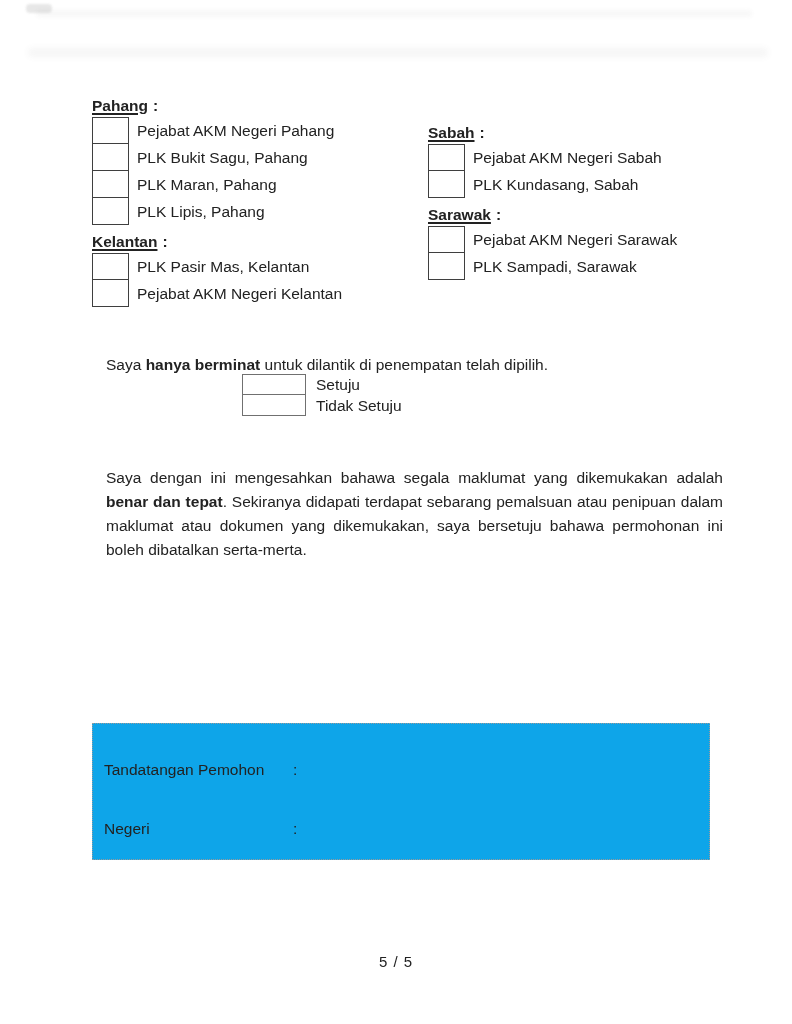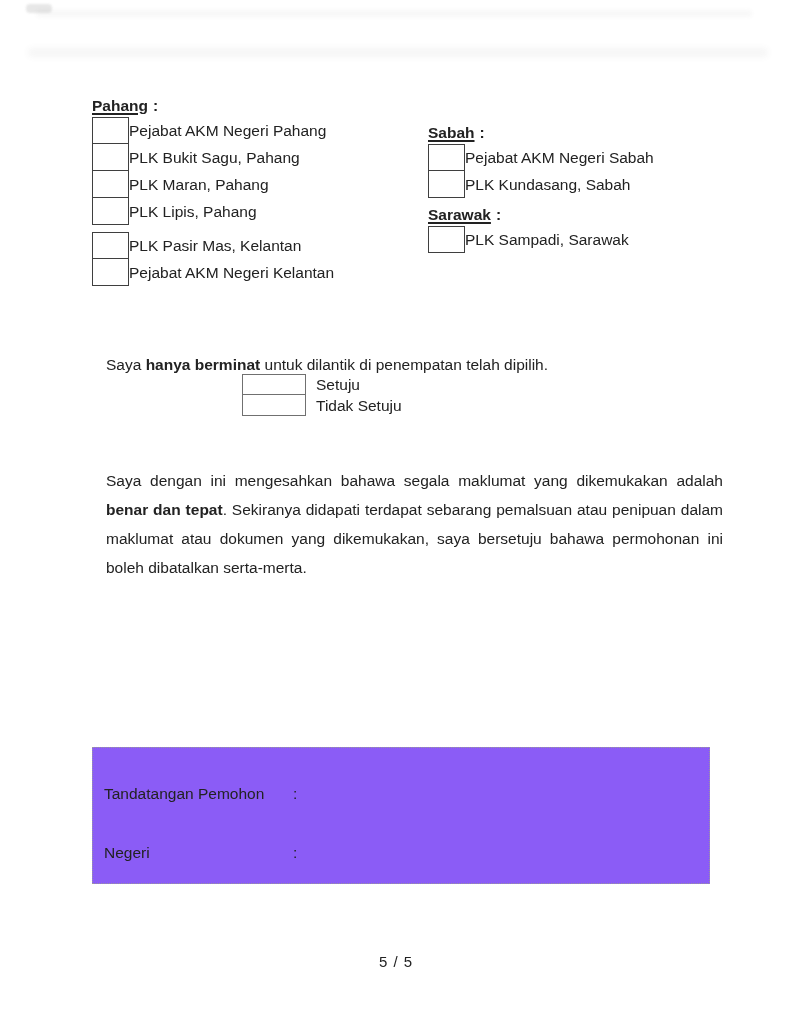--- a/index.html
+++ b/index.html
@@ -29,45 +29,45 @@
   .grp-title .name { text-decoration: underline; text-decoration-thickness: 1.5px; text-underline-offset: 2px; }
   .grp-title .colon { margin-left: 5px; }
   .grp-gap { height: 7px; }
   .opt-row { height: 27px; display: flex; align-items: center; white-space: nowrap; }
   .cbox {
     width: 37px; height: 27px; box-sizing: border-box;
     border: 1px solid #3f3f3f; background: #ffffff;
     flex: none; align-self: flex-start;
   }
   .opt-row + .opt-row .cbox { margin-top: -1px; height: 28px; }
-  .opt-label { margin-left: 0; }
+  .opt-label { margin-left: 8px; }
 
   
   .statement { position: absolute; left: 90px; margin: 16px; }
   .statement-interest { top: 339px; width: 640px; line-height: 20px; }
-  .statement-confirm  { top: 450px; width: 617px; line-height: 29px; text-align: justify; }
+  .statement-confirm  { top: 450px; width: 617px; line-height: 24px; text-align: justify; }
 
   
   .choice-block { position: absolute; left: 242px; }
   .choice-agree { top: 374px; }
   .choice-truth { top: 540px; }
   .choice-row { height: 21px; display: flex; align-items: center; white-space: nowrap; }
   .chbox {
     width: 64px; height: 21px; box-sizing: border-box;
     border: 1px solid #707070; background: #ffffff;
     flex: none; align-self: flex-start;
   }
   .choice-row + .choice-row .chbox { margin-top: -1px; height: 22px; }
   .choice-label { margin-left: 10px; }
 
   
   .sig-box {
-    position: absolute; left: 92px; top: 747px;
+    position: absolute; left: 92px; top: 723px;
     width: 618px; height: 137px; box-sizing: border-box;
-    border: 1px dotted #9a9a9a; background: #8b5cf6;
+    border: 1px dotted #9a9a9a; background: #0ea5e9;
   }
   .sig-row { position: absolute; left: 11px; display: flex; align-items: flex-start; }
   .sig-row-1 { top: 37px; }
   .sig-row-2 { top: 96px; }
   .sig-label { width: 189px; flex: none; }
   .sig-colon { flex: none; }
   .sig-value { flex: 1; min-width: 300px; height: 20px; }
 
   
   .page-footer {
@@ -101,20 +101,23 @@
         <div class="cbox"></div>
         <span class="opt-label">PLK Maran, Pahang</span>
       </div>
       <div class="opt-row">
         <div class="cbox"></div>
         <span class="opt-label">PLK Lipis, Pahang</span>
       </div>
     </div>
     <div class="grp-gap"></div>
     <div class="grp">
+      <div class="grp-title">
+        <span class="name">Kelantan</span><span class="colon">:</span>
+      </div>
       <div class="opt-row">
         <div class="cbox"></div>
         <span class="opt-label">PLK Pasir Mas, Kelantan</span>
       </div>
       <div class="opt-row">
         <div class="cbox"></div>
         <span class="opt-label">Pejabat AKM Negeri Kelantan</span>
       </div>
     </div>
   </div>
@@ -130,20 +133,24 @@
       </div>
       <div class="opt-row">
         <div class="cbox"></div>
         <span class="opt-label">PLK Kundasang, Sabah</span>
       </div>
     </div>
     <div class="grp-gap"></div>
     <div class="grp">
       <div class="grp-title">
         <span class="name">Sarawak</span><span class="colon">:</span>
+      </div>
+      <div class="opt-row">
+        <div class="cbox"></div>
+        <span class="opt-label">Pejabat AKM Negeri Sarawak</span>
       </div>
       <div class="opt-row">
         <div class="cbox"></div>
         <span class="opt-label">PLK Sampadi, Sarawak</span>
       </div>
     </div>
   </div>
 
   <p class="statement statement-interest"><span>Saya </span><span class="b">hanya berminat</span><span> untuk dilantik di penempatan telah dipilih.</span></p>
 

